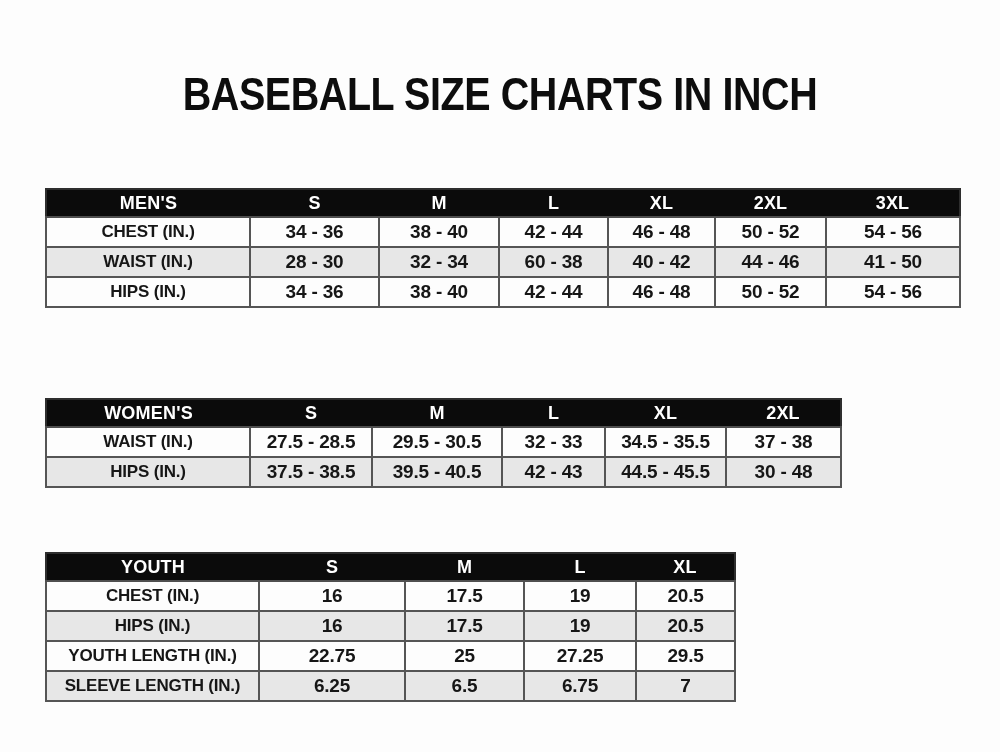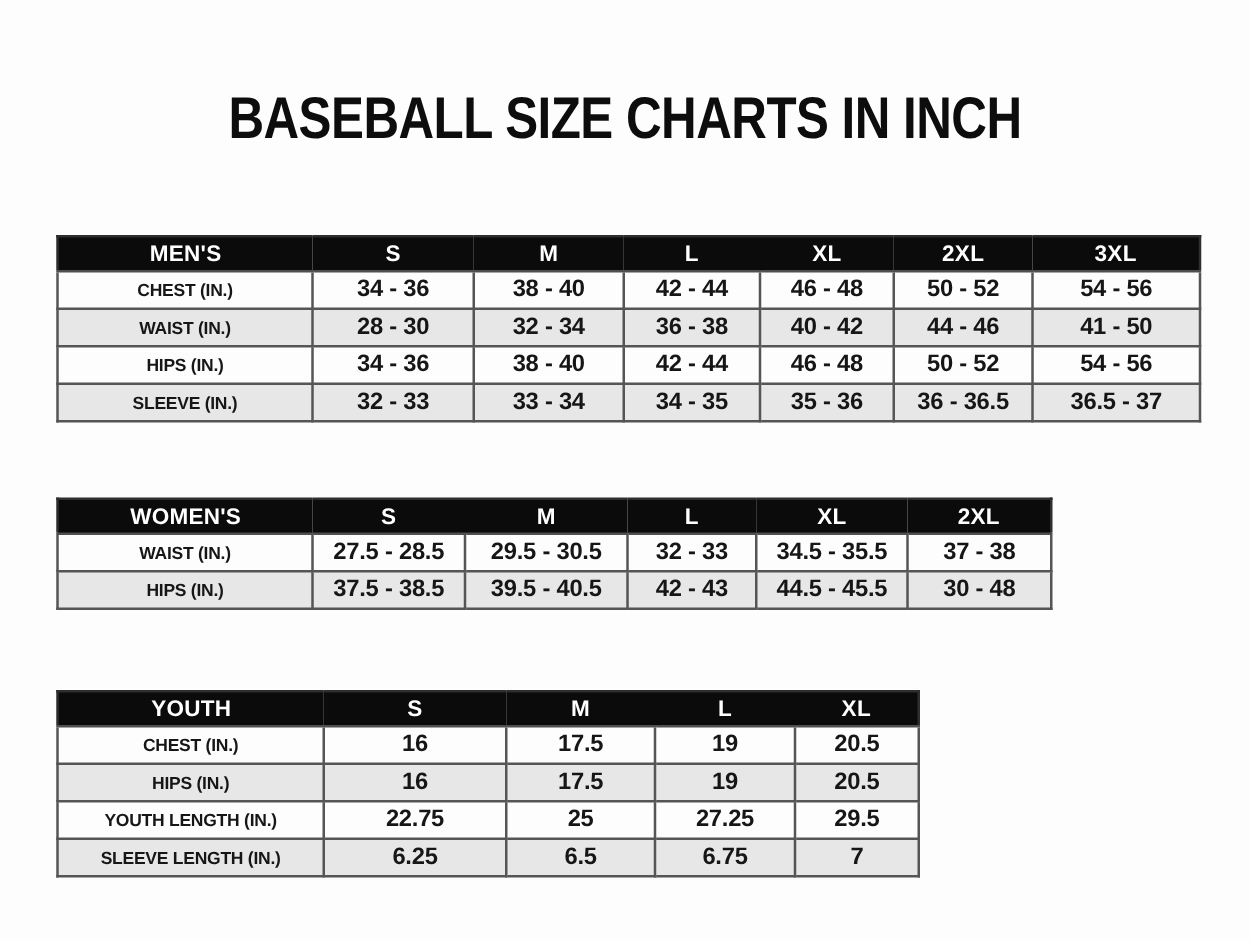--- a/index.html
+++ b/index.html
@@ -32,21 +32,21 @@
     height:26px;padding:0;border:0;
     border-bottom:2px solid #4f4f4f;
     letter-spacing:0.2px;text-align:center;
   }
   .tbl td{
     border:2px solid #555555;
     font-size:19px;text-align:center;
     height:28px;padding:0 2px;white-space:nowrap;
     letter-spacing:-0.2px;
   }
-  .tbl td.col0{font-size:14px;}
+  .tbl td.col0{font-size:17px;}
   .tbl tbody tr:nth-child(odd) td{background:#fdfdfd;}
   .tbl tbody tr:nth-child(even) td{background:#e7e7e7;}
 
   
   #t0{top:188px;width:912px;}
   #t0 .col0{width:203px}#t0 .col1{width:129px}#t0 .col2{width:120px}
   #t0 .col3{width:109px}#t0 .col4{width:107px}#t0 .col5{width:111px}#t0 .col6{width:133px}
 
   
   #t1{top:398px;width:793px;border-radius:16px;}
@@ -83,42 +83,33 @@
           <td class="col2">38 - 40</td>
           <td class="col3">42 - 44</td>
           <td class="col4">46 - 48</td>
           <td class="col5">50 - 52</td>
           <td class="col6">54 - 56</td>
         </tr>
         <tr>
           <td class="col0">WAIST (IN.)</td>
           <td class="col1">28 - 30</td>
           <td class="col2">32 - 34</td>
-          <td class="col3">36 - 38</td>
+          <td class="col3">60 - 38</td>
           <td class="col4">40 - 42</td>
           <td class="col5">44 - 46</td>
           <td class="col6">41 - 50</td>
         </tr>
         <tr>
           <td class="col0">HIPS (IN.)</td>
           <td class="col1">34 - 36</td>
           <td class="col2">38 - 40</td>
           <td class="col3">42 - 44</td>
           <td class="col4">46 - 48</td>
           <td class="col5">50 - 52</td>
           <td class="col6">54 - 56</td>
-        </tr>
-        <tr>
-          <td class="col0">SLEEVE (IN.)</td>
-          <td class="col1">32 - 33</td>
-          <td class="col2">33 - 34</td>
-          <td class="col3">34 - 35</td>
-          <td class="col4">35 - 36</td>
-          <td class="col5">36 - 36.5</td>
-          <td class="col6">36.5 - 37</td>
         </tr>
       </tbody>
     </table>
   <table id="t1" class="tbl">
       <thead>
         <tr>
           <th class="col0">WOMEN'S</th>
           <th class="col1">S</th>
           <th class="col2">M</th>
           <th class="col3">L</th>

